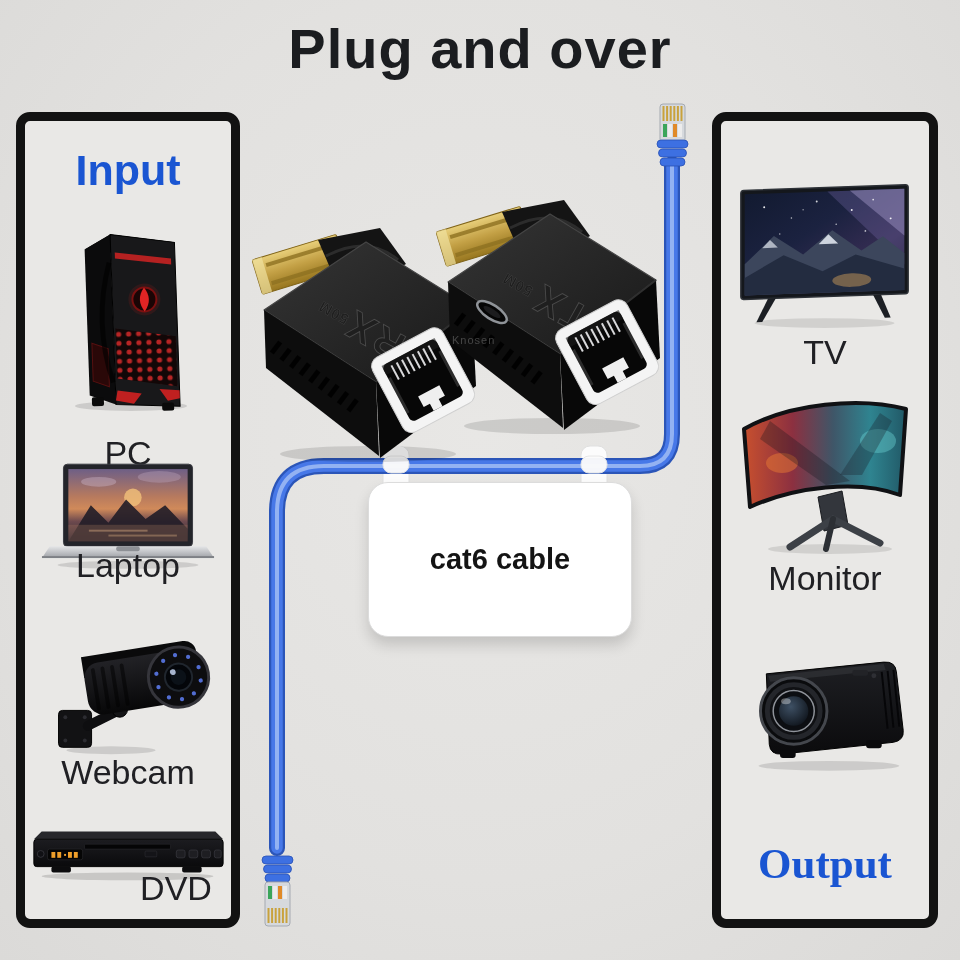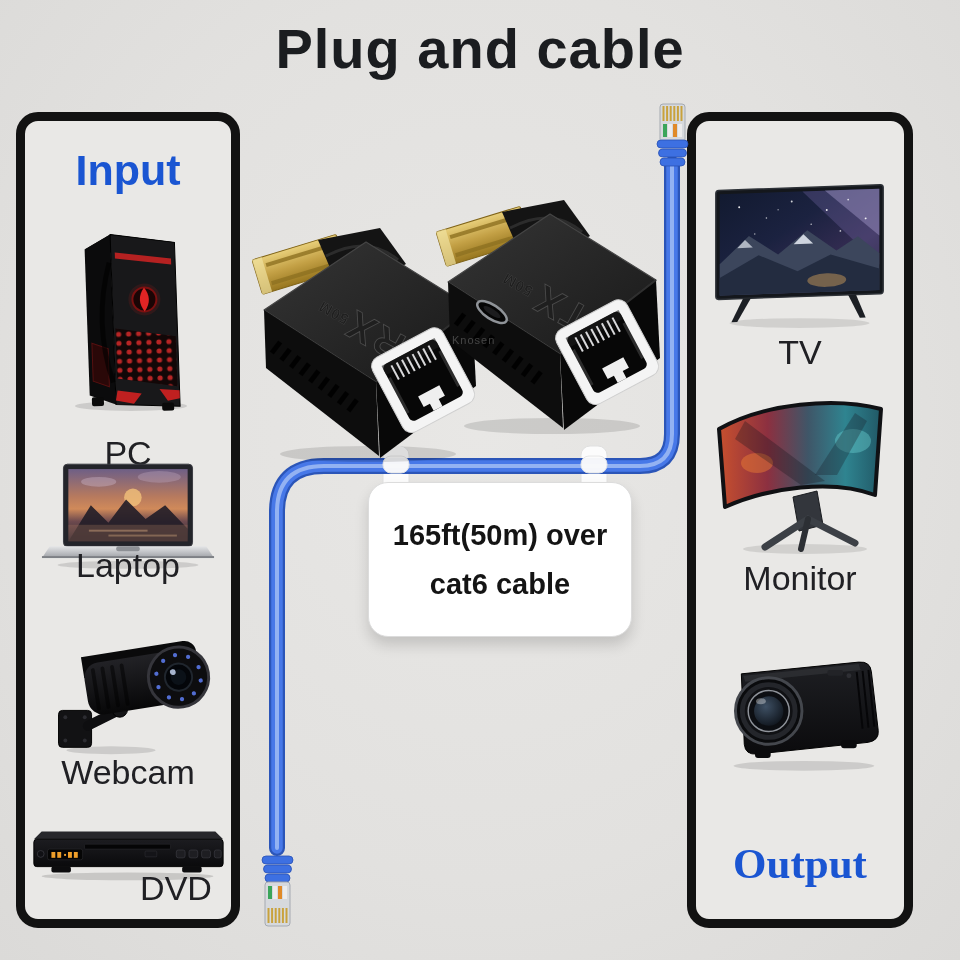--- a/index.html
+++ b/index.html
@@ -7,24 +7,24 @@
     position:relative;width:960px;height:960px;overflow:hidden;
     background:radial-gradient(ellipse at 50% 45%, #e8e7e5 0%, #e2e1df 60%, #dbdad8 100%);
     font-family:"Liberation Sans", sans-serif;
   }
   .title{
     position:absolute;top:16px;left:0;width:100%;text-align:center;
     font-size:56px;font-weight:700;color:#1b1d20;letter-spacing:1px;
   }
   .panel{
     position:absolute;box-sizing:border-box;border:9px solid #121212;
-    border-radius:22px;background:#e9e8e6;
+    border-radius:14px;background:#e9e8e6;
   }
   .panel.left{left:16px;top:112px;width:224px;height:816px;}
-  .panel.right{left:687px;top:112px;width:226px;height:816px;}
+  .panel.right{left:712px;top:112px;width:226px;height:816px;}
   .io-label{
     position:absolute;width:100%;text-align:center;
     font-size:43px;font-weight:700;color:#1a55d2;
   }
   .devlabel{
     position:absolute;width:100%;text-align:center;
     font-size:34px;color:#202024;
   }
   .dev{position:absolute;display:block;}
   .overlay{position:absolute;left:0;top:0;width:960px;height:960px;pointer-events:none;}
@@ -41,21 +41,21 @@
     position:absolute;left:452px;top:334px;font-size:11px;color:#8a8a8a;
     opacity:.45;letter-spacing:1px;z-index:4;
   }
   .z2{z-index:2}.z3{z-index:3}
 </style>
 </head>
 <body>
 
 <div class="canvas">
 
-  <div class="title">Plug and cable</div>
+  <div class="title">Plug and over</div>
 
   <div class="panel left">
     <div class="io-label" style="top:25px;">Input</div>
 
     <svg class="dev" style="left:28px;top:101px;" width="150" height="190" viewBox="0 0 150 190">
       <ellipse cx="78" cy="184" rx="56" ry="5" fill="#000" opacity=".12"></ellipse>
       <g transform="rotate(-2 75 95)">
         <polygon points="34,26 60,12 124,22 98,36" fill="#060607"></polygon>
         <polygon points="34,26 60,12 60,182 34,172" fill="#0b0b0c"></polygon>
         <polygon points="60,12 124,22 124,186 60,182" fill="#18181a" stroke="#000" stroke-width="1"></polygon>
@@ -431,17 +431,16 @@
       </g>
       <path d="M-12,10 h24 v12 h-7 v8 h-10 v-8 h-7 z" fill="#efefef"></path>
       <rect x="-30" y="-20" width="3" height="40" fill="#fff" opacity=".15"></rect>
       <rect x="27" y="-20" width="3" height="40" fill="#fff" opacity=".15"></rect>
     </g>
   </svg>
 
   <div class="watermark">Knosen</div>
 
   <div class="sign">
-    <div>165ft(50m) over</div>
     <div>cat6 cable</div>
   </div>
 
 </div>
 
 </body></html>

